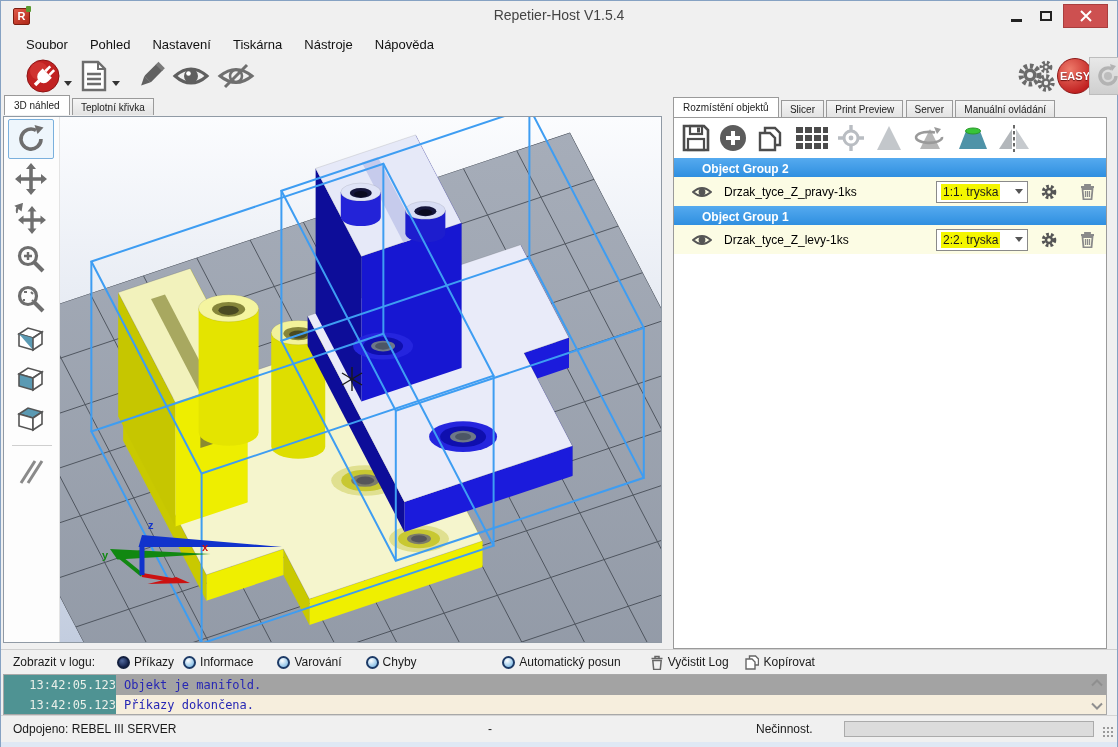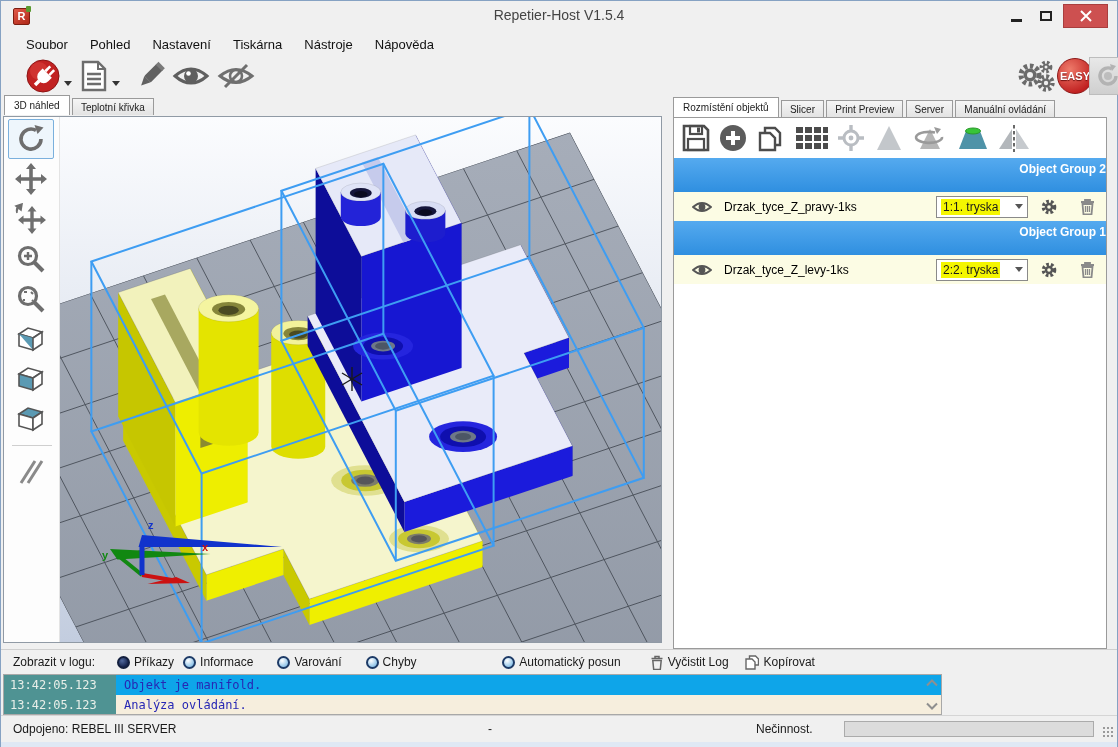--- a/index.html
+++ b/index.html
@@ -34,36 +34,36 @@
   .vp-tools { position:absolute; left:0; top:0; width:56px; height:525px; background:#fdfdfd; border-right:1px solid #e4e4e4; }
   .vtool { width:46px; height:40px; margin:0 0 0 4px; display:flex; align-items:center; justify-content:center; }
   .vtool.sel { border:1px solid #7ab0dd; background:#eef6fc; border-radius:2px; }
   .vp-canvas { position:absolute; left:56px; top:0; width:601px; height:525px; overflow:hidden; }
 
   
   .rpanel { position:absolute; left:672px; top:96px; width:436px; height:552px; }
   .rp-tabs { position:absolute; left:0; top:0; width:100%; height:21px; }
   .rp-body { position:absolute; left:0; top:20px; width:434px; height:532px; background:#fff; border:1px solid #9a9a9a; }
   .rp-toolbar { position:absolute; left:0; top:0; width:100%; height:40px; background:#fff; display:flex; align-items:center; gap:7px; padding-left:7px; }
-  .grp-header { height:34px; background:linear-gradient(#55aaef,#2f8fe0); color:#fff; font-weight:bold; font-size:12px; line-height:22px; padding-left:8px;text-align:right; }
+  .grp-header { height:19px; background:linear-gradient(#55aaef,#2f8fe0); color:#fff; font-weight:bold; font-size:12px; line-height:22px; padding-left:28px; }
   .obj-row { height:29px; background:#fcfce4; display:flex; align-items:center; position:relative; }
   .obj-name { position:absolute; left:50px; font-size:12px; color:#000000; }
   .sel-box { position:absolute; left:262px; width:92px; height:22px; background:#fff; border:1px solid #8a8a8a; display:flex; align-items:center; padding-left:4px; }
   .sel-box .hl { background:#f4f600; padding:1px 2px; font-size:12px; }
   .sel-chev { position:absolute; right:4px; width:0; height:0; border-left:4px solid transparent; border-right:4px solid transparent; border-top:5px solid #555; }
 
   
   .logbar { position:absolute; left:0; top:648px; width:100%; height:25px; background:#f0f0f0; border-top:1px solid #cfcfcf; display:flex; align-items:center; font-size:12px; }
   .fcirc { width:13px; height:13px; border-radius:50%; display:inline-block; margin-right:4px; vertical-align:-2px; }
   .f-on  { background:radial-gradient(circle at 35% 30%,#51699e,#16244e 72%); border:2px solid #131f3e; }
   .f-off { background:radial-gradient(circle at 35% 30%,#ffffff,#8cc2e8 75%); border:2px solid #1d3a66; }
   .filter { display:flex; align-items:center; }
 
   
-  .logarea { position:absolute; left:2px; top:673px; width:939px; height:41px; background:#0ea5e9; border:1px solid #a8a8a8; overflow:hidden; }
+  .logarea { position:absolute; left:2px; top:673px; width:1104px; height:41px; background:#a3a3a3; border:1px solid #a8a8a8; overflow:hidden;text-align:right; }
   .log-row { height:20px; display:flex; font-family:"DejaVu Sans Mono",monospace; font-size:12px; color:#2727b4; line-height:20px; }
   .log-row.alt { background:#f6eedd; }
   .log-time { width:112px; background:#4f9393; color:#e9efe9; padding-left:6px; flex:none; }
   .log-msg { padding-left:8px; white-space:pre; }
 
   
   .statusbar { position:absolute; left:0; top:714px; width:100%; height:27px; background:#f0f0f0; border-top:1px solid #d5d5d5; font-size:12px; }
   .progress { position:absolute; left:843px; top:5px; width:250px; height:16px; background:#dcdcdc; border:1px solid #ababab; }
   .grip { position:absolute; right:3px; top:10px; width:12px; height:12px;
           background-image:radial-gradient(circle,#9a9a9a 1.2px,transparent 1.4px);
@@ -557,21 +557,21 @@
     </span>
   </div>
 
   <div class="logarea">
     <div class="log-row">
       <span class="log-time">13:42:05.123</span>
       <span class="log-msg">Objekt je manifold.</span>
     </div>
     <div class="log-row alt">
       <span class="log-time">13:42:05.123</span>
-      <span class="log-msg">Analýza ovládání.</span>
+      <span class="log-msg">Příkazy dokončena.</span>
     </div>
     <svg width="12" height="8" style="position:absolute;right:3px;top:4px;">
       <path d="M1 6.5 L6 1.5 L11 6.5" fill="none" stroke="#8f8f8f" stroke-width="2"></path>
     </svg>
     <svg width="12" height="8" style="position:absolute;right:3px;bottom:4px;">
       <path d="M1 1.5 L6 6.5 L11 1.5" fill="none" stroke="#8f8f8f" stroke-width="2"></path>
     </svg>
   </div>
 
   <div class="statusbar">

